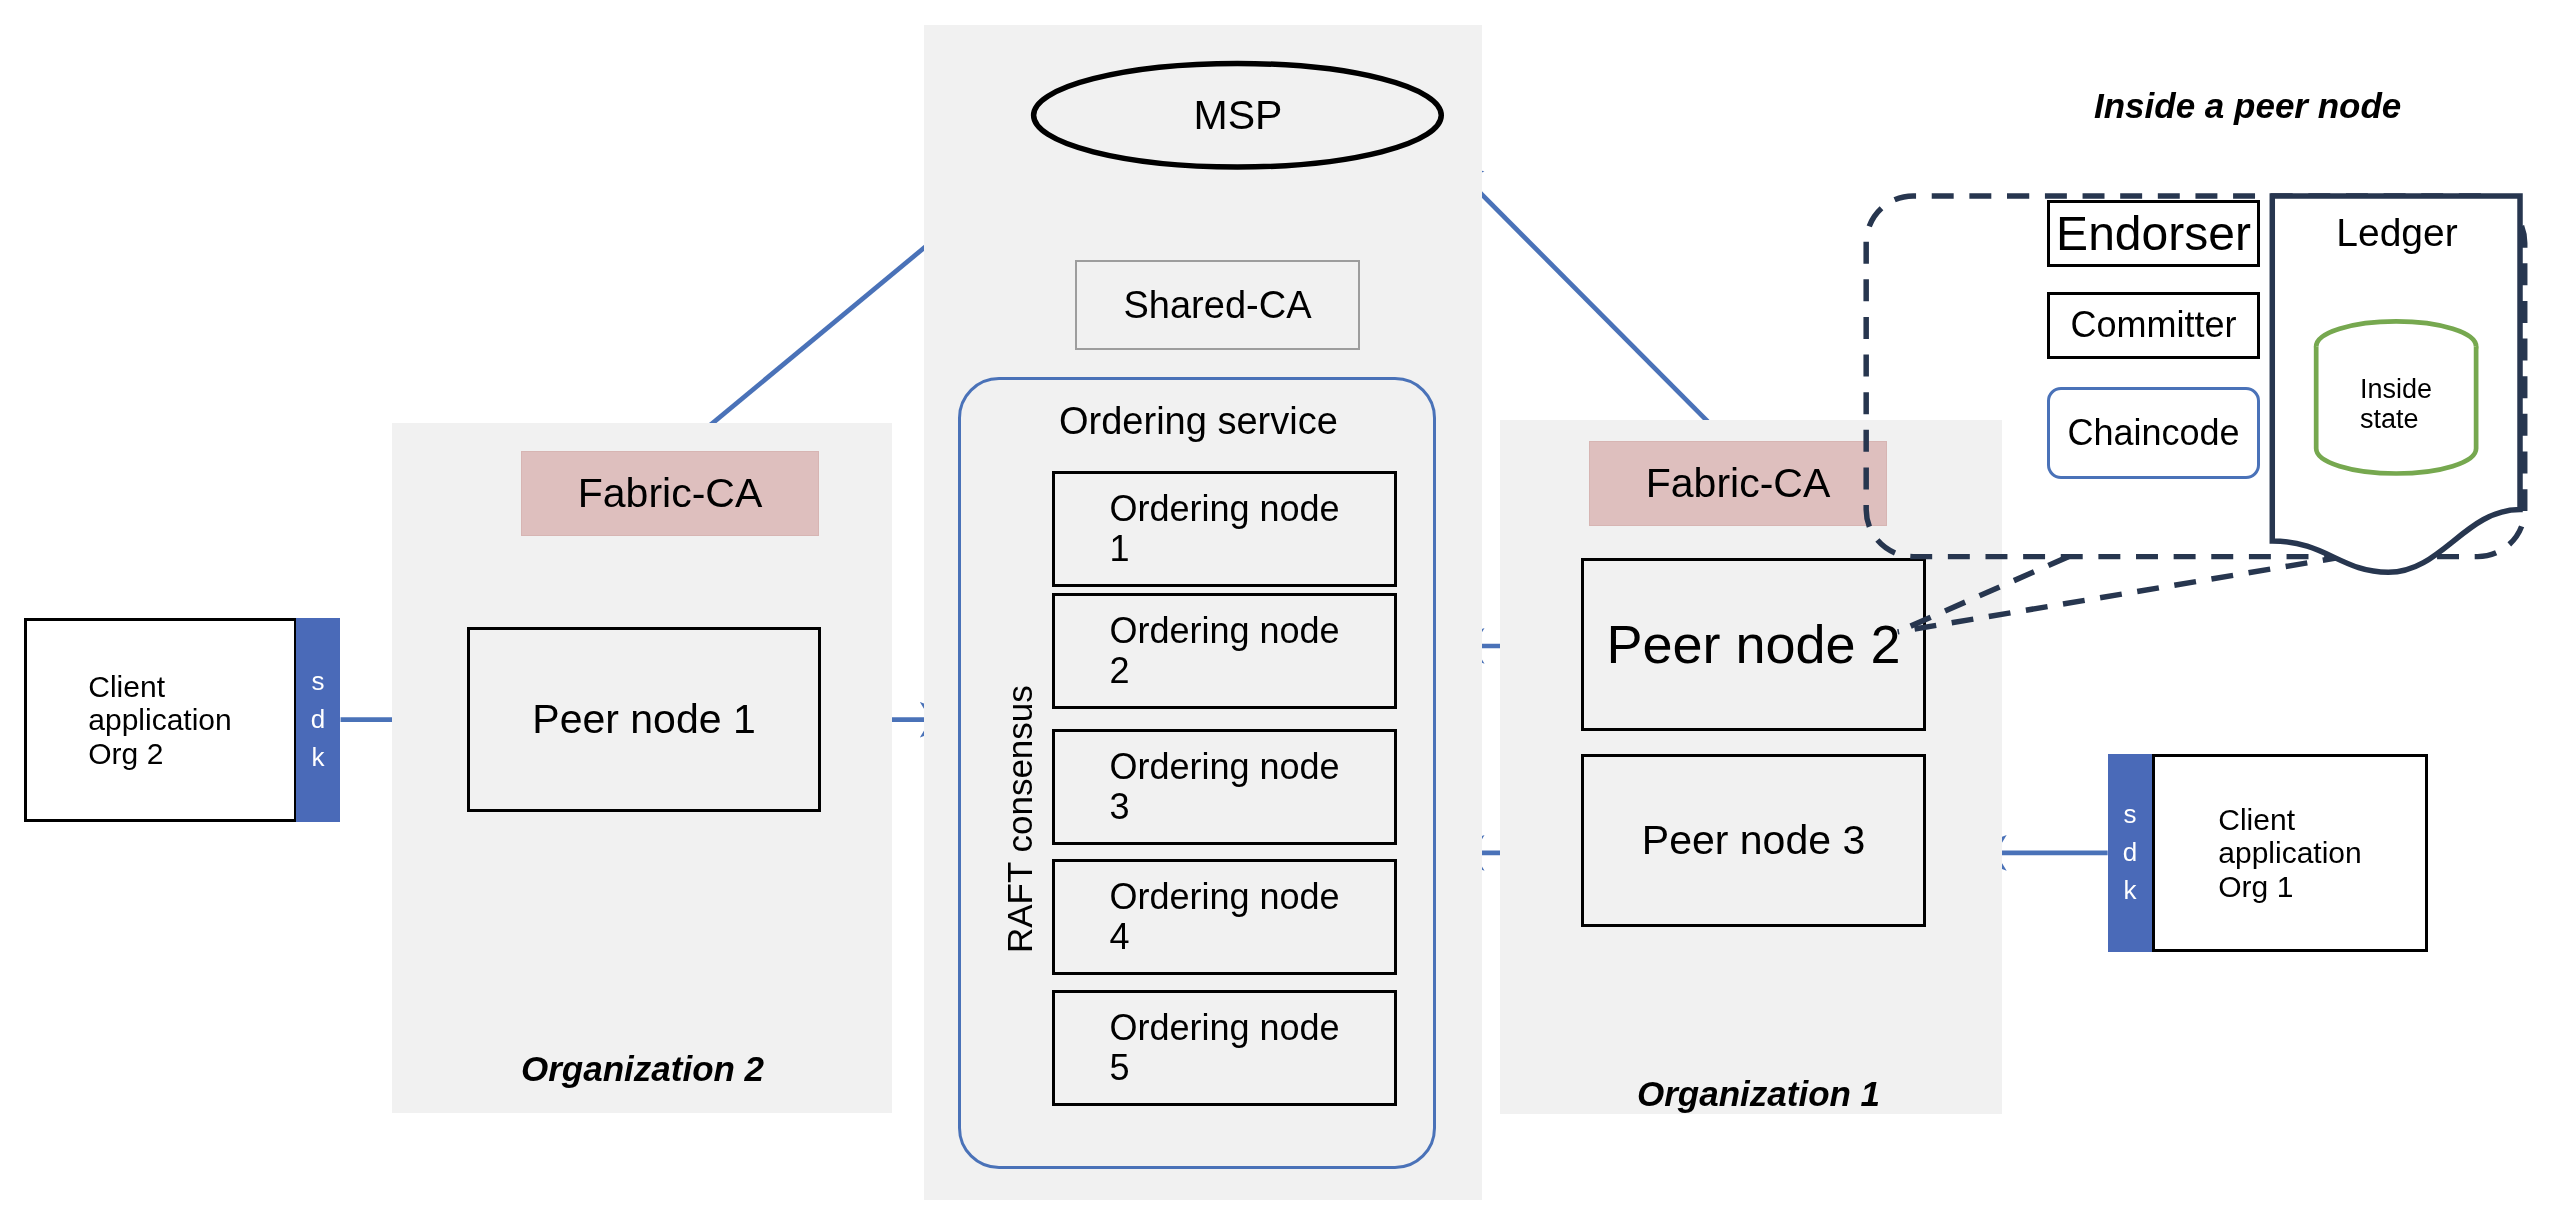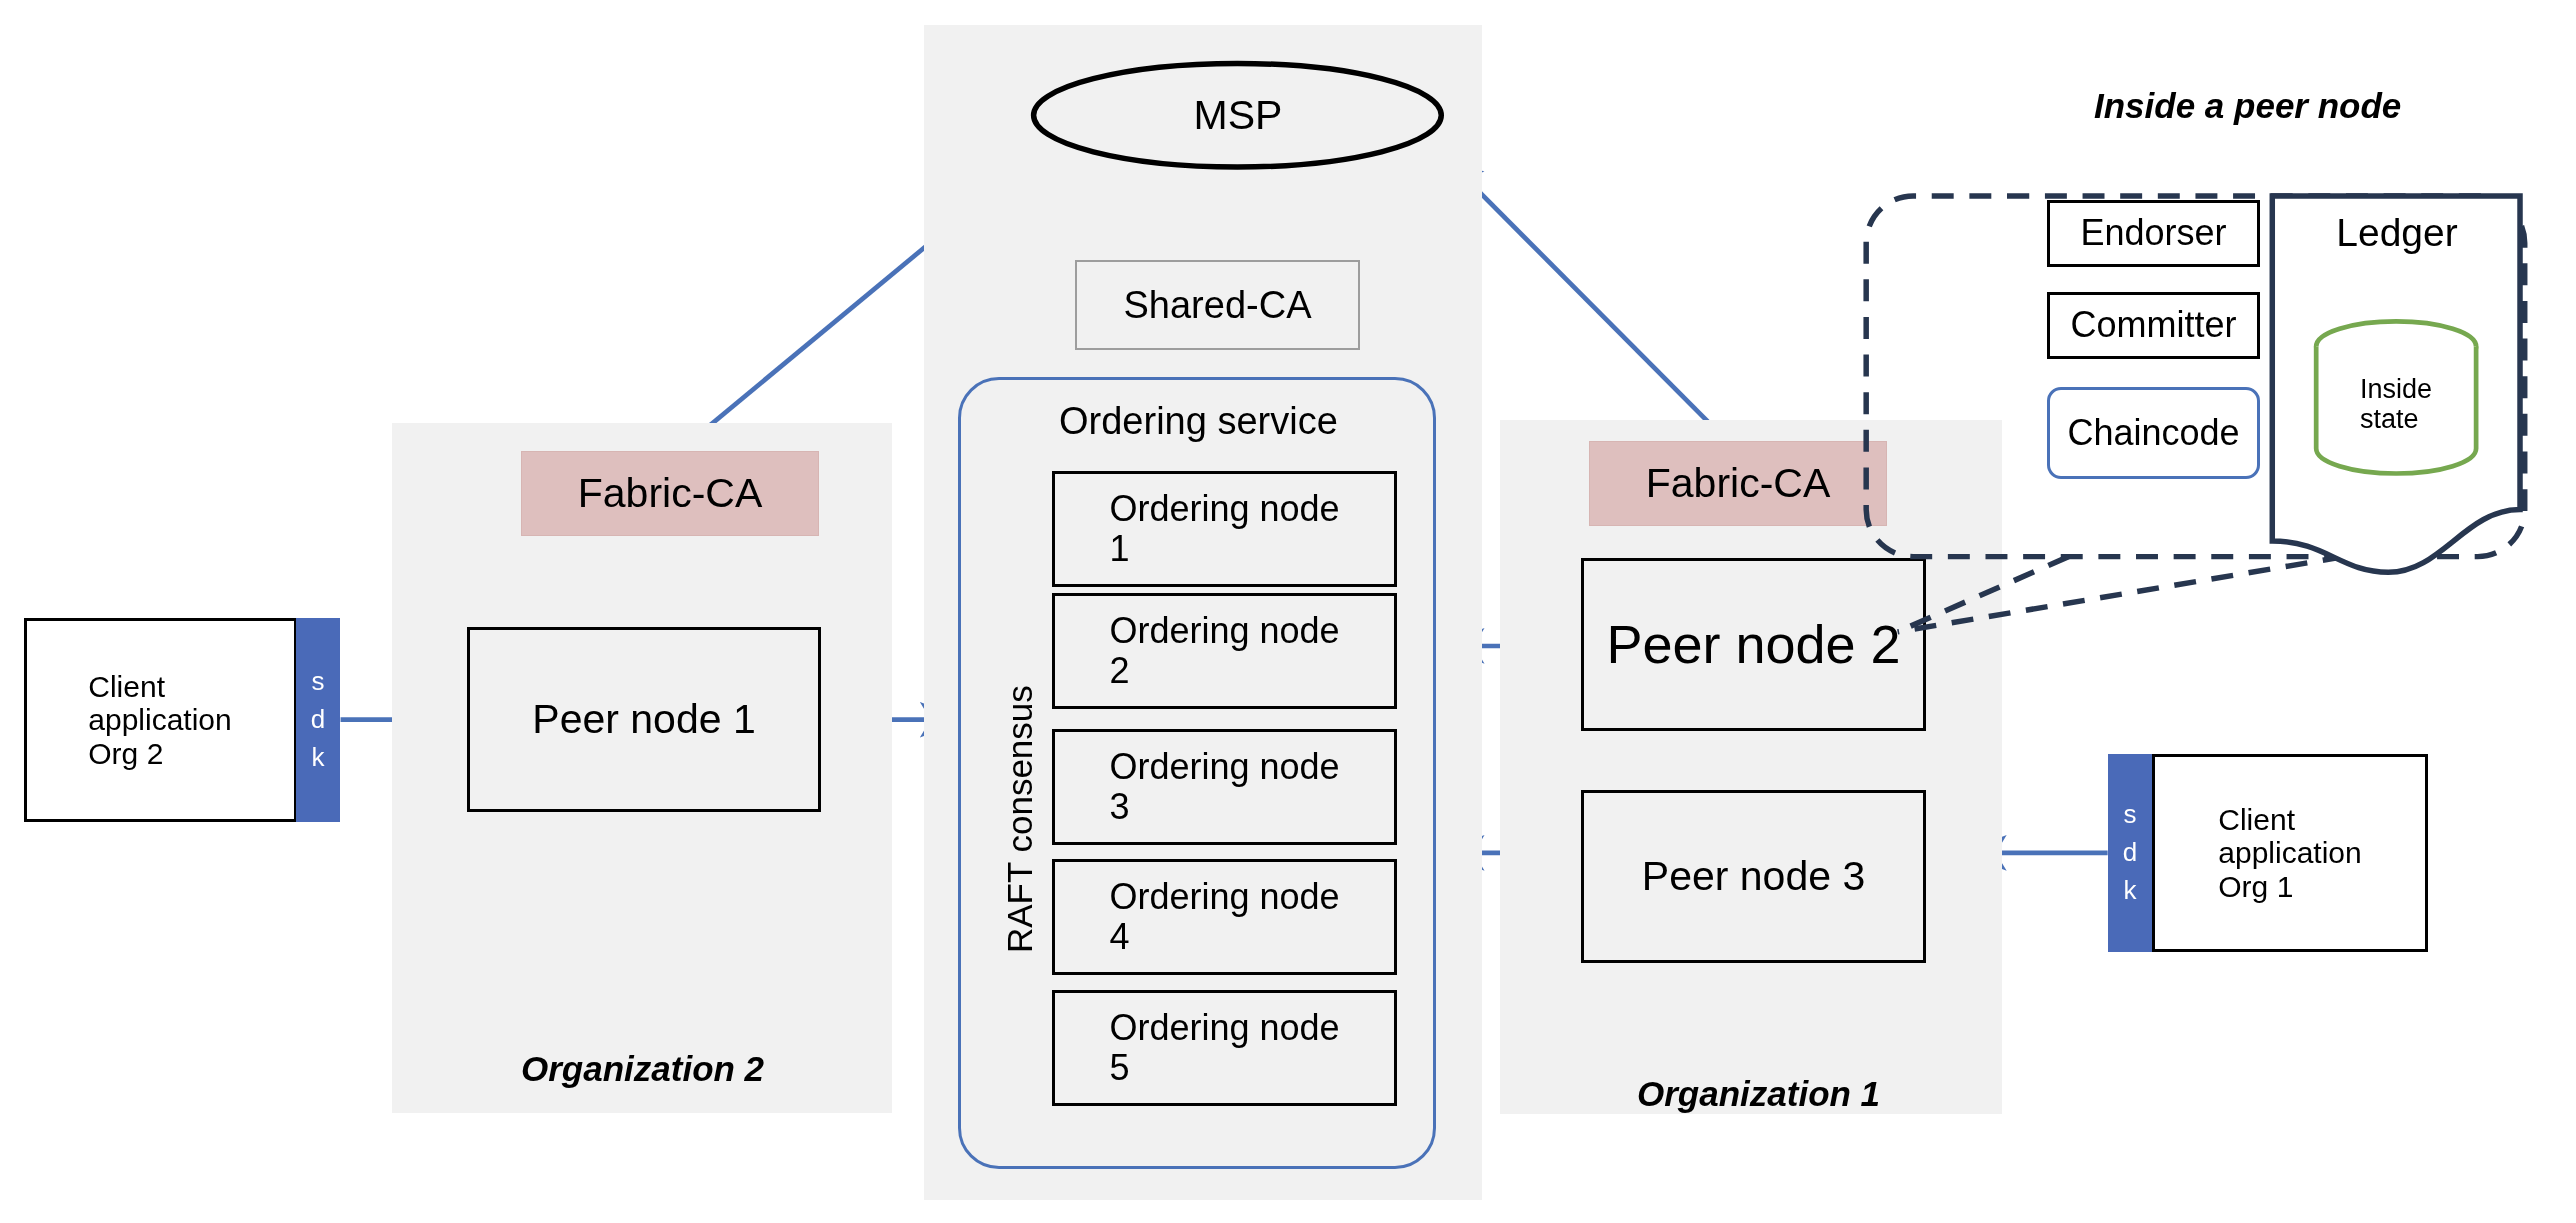--- a/index.html
+++ b/index.html
@@ -141,21 +141,21 @@
       <span>d</span>
       <span>k</span>
   </div>
 
   <div class="box cabox" style="left:1589px;top:441px;width:298px;height:85px;font-size:41px;">
     <span>Fabric-CA</span>
   </div>
   <div class="box blackbox" style="left:1581px;top:558px;width:345px;height:173px;font-size:54px;">
     <span>Peer node 2</span>
   </div>
-  <div class="box blackbox" style="left:1581px;top:754px;width:345px;height:173px;font-size:41px;margin-top:36px;">
+  <div class="box blackbox" style="left:1581px;top:754px;width:345px;height:173px;font-size:41px;">
     <span>Peer node 3</span>
   </div>
   <div class="orglabel" style="left:1593px;top:1074px;margin-left:44px;">Organization 1</div>
 
   <div class="sdk z3" style="left:2108px;top:754px;width:44px;height:198px;">
     <span>s</span>
       <span>d</span>
       <span>k</span>
   </div>
   <div class="box whitebox" style="left:2152px;top:754px;width:276px;height:198px;font-size:30px;">
@@ -177,21 +177,21 @@
     <path d="M2990,710 L2420,806" fill="none" stroke="#27364f" stroke-width="7" stroke-dasharray="28 20"></path>
 
     <path d="M2898,250 h316 v400
              c-70,0 -100,80 -168,80 c-60,0 -80,-40 -148,-40 z" fill="#ffffff" stroke="#27364f" stroke-width="7"></path>
 
     <ellipse cx="3056" cy="442" rx="102" ry="32" fill="#ffffff" stroke="#76a84f" stroke-width="6"></ellipse>
     <path d="M2954,442 v130 a102,32 0 0 0 204,0 v-130" fill="#ffffff" stroke="#76a84f" stroke-width="6"></path>
   </svg>
 
   <div class="box blackbox" style="left:2047px;top:200px;width:213px;height:67px;background:#ffffff;
-              font-size:36px;z-index:6;">
+              font-size:48px;z-index:6;">
     <span>Endorser</span>
   </div>
   <div class="box blackbox" style="left:2047px;top:292px;width:213px;height:67px;background:#ffffff;
               font-size:36px;z-index:6;">
     <span>Committer</span>
   </div>
   <div class="box bluebox" style="left:2047px;top:387px;width:213px;height:92px;font-size:36px;z-index:6;">
     <span>Chaincode</span>
   </div>
 

